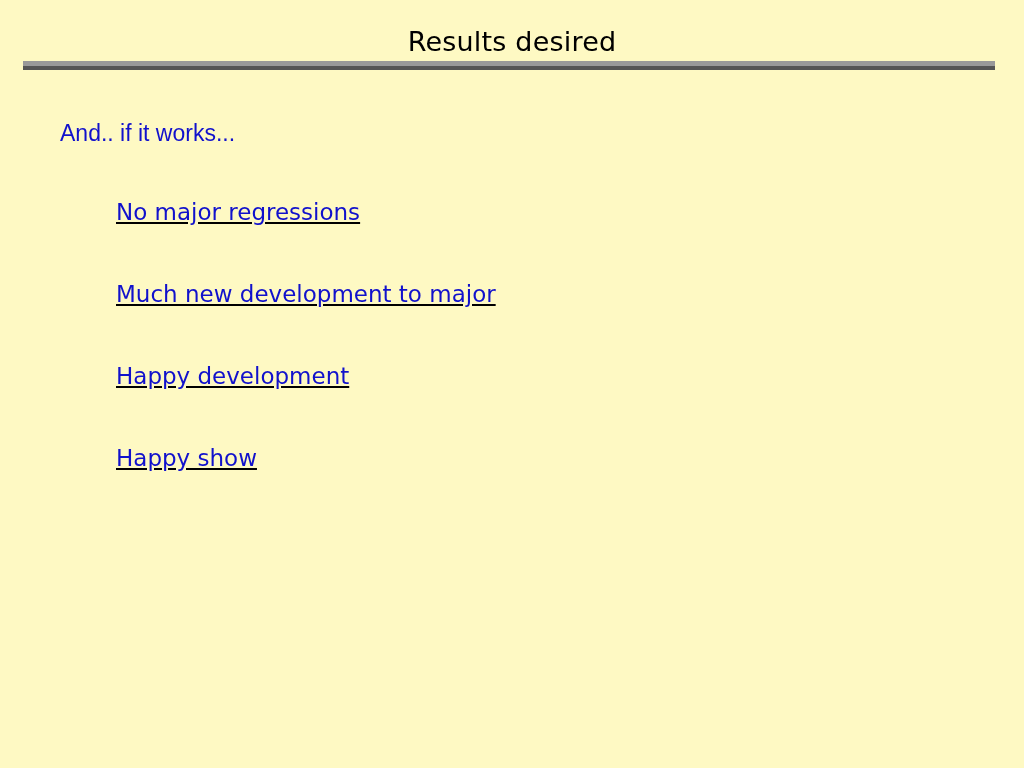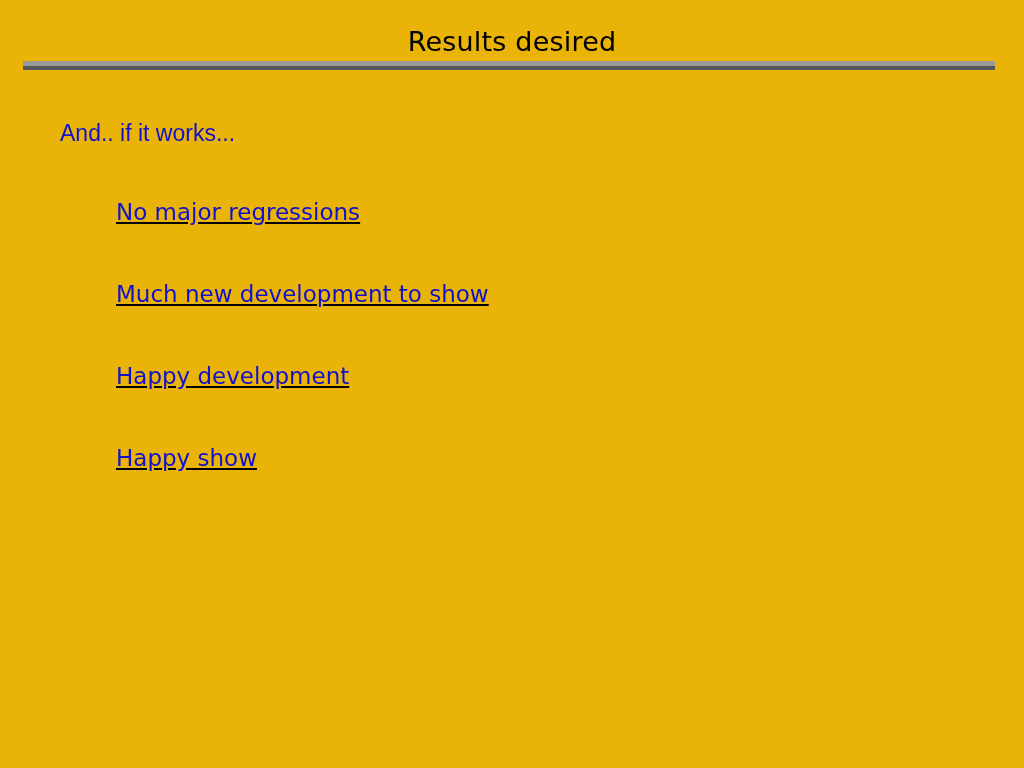--- a/index.html
+++ b/index.html
@@ -12,21 +12,21 @@
     height: 768px;
     background: #ffffff;
     font-family: "DejaVu Sans", sans-serif;
     overflow: hidden;
   }
 
   .slide {
     position: relative;
     width: 1024px;
     height: 768px;
-    background: #eab308;
+    background: #fef9c3;
   }
 
   
   .slide-title {
     position: absolute;
     left: 0;
     top: 26px;
     width: 1024px;
     text-align: center;
     font-family: "DejaVu Sans", sans-serif;
@@ -118,19 +118,19 @@
     <div class="band-top"></div>
     <div class="band-bottom"></div>
   </div>
 
   <div class="body-area">
 
     <div class="intro-line">And.. if it works...</div>
 
     <ul class="bullet-list">
       <li class="bullet-item">No major regressions</li>
-      <li class="bullet-item">Much new development to show</li>
+      <li class="bullet-item">Much new development to major</li>
       <li class="bullet-item">Happy development</li>
       <li class="bullet-item">Happy show</li>
     </ul>
 
   </div>
 </div>
 
 </body></html>

